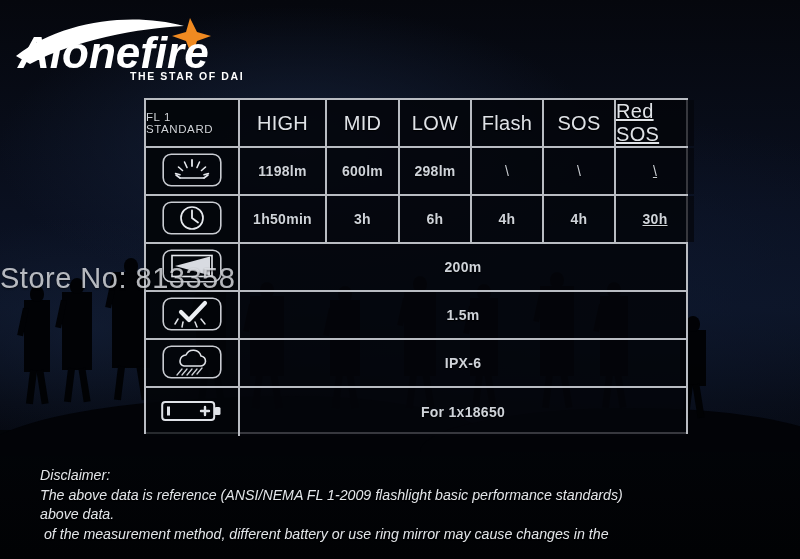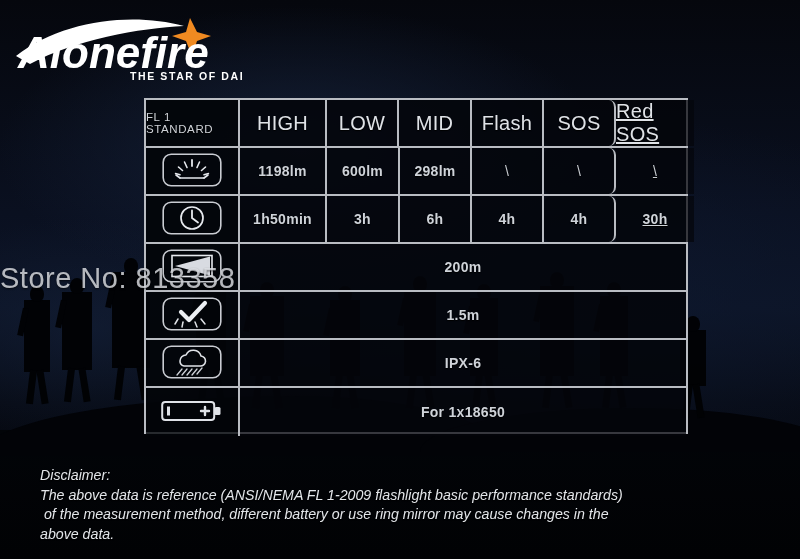--- a/index.html
+++ b/index.html
@@ -65,21 +65,21 @@
     color:#d4d7dc;font-size:14.5px;letter-spacing:.3px;
     text-shadow:0 1px 1px #000;
     background:rgba(4,6,11,.72);
   }
   .cell.last{border-right:none;}
   .c-icon{width:94px;flex:none;background:rgba(3,5,9,.80);}
   .c-high{width:87px;flex:none;}
   .c-mid{width:73px;flex:none;}
   .c-low{width:72px;flex:none;}
   .c-flash{width:72px;flex:none;}
-  .c-sos{width:72px;flex:none;border-radius:7px;}
+  .c-sos{width:72px;flex:none;}
   .c-red{width:78px;flex:none;text-decoration:underline;}
   .c-wide{flex:1 1 auto;}
   .hdr{font-size:20px;color:#dfe2e7;}
   .hdr.small{font-size:11.5px;letter-spacing:.6px;color:#cfd2d8;}
   .val{font-size:14px;color:#cfd3d9;font-weight:bold;}
   .slash{font-size:14px;color:#c8ccd2;}
   .iconbox{display:block;}
 
   
   .watermark{
@@ -187,22 +187,22 @@
       <text x="6" y="58" font-family="Liberation Sans, sans-serif" font-size="44" font-weight="bold" font-style="italic" fill="#ffffff">Alonefire</text>
       <text x="118" y="70" font-family="Liberation Sans, sans-serif" font-size="10.5" font-weight="bold" letter-spacing="1.6" fill="#ffffff">THE STAR OF DARK</text>
     </svg>
   </div>
 
   <div class="table">
 
     <div class="row">
       <div class="cell c-icon hdr small">FL 1 STANDARD</div>
       <div class="cell c-high hdr">HIGH</div>
+      <div class="cell c-mid hdr">MID</div>
       <div class="cell c-low hdr">LOW</div>
-      <div class="cell c-mid hdr">MID</div>
       <div class="cell c-flash hdr">Flash</div>
       <div class="cell c-sos hdr">SOS</div>
       <div class="cell c-red hdr last">Red SOS</div>
     </div>
 
     <div class="row">
       <div class="cell c-icon">
         <span class="iconbox">
           <svg width="60" height="34" viewBox="0 0 60 34">
             <rect x="1.2" y="1.2" width="57.6" height="31.6" rx="8" ry="8" fill="none" stroke="#c9ccd2" stroke-width="1.6"></rect>
@@ -305,17 +305,17 @@
       <div class="cell c-wide val last">For  1x18650</div>
     </div>
 
   </div>
 
   <div class="watermark">Store No: 813358</div>
 
   <div class="disclaimer">
     <div>Disclaimer:</div>
     <div>The above data is reference (ANSI/NEMA FL 1-2009 flashlight basic performance standards)</div>
+    <div>above data.</div>
     <div> of the measurement method, different battery or use ring mirror may cause changes in the</div>
-    <div>above data.</div>
   </div>
 
 </div>
 
 </body></html>

